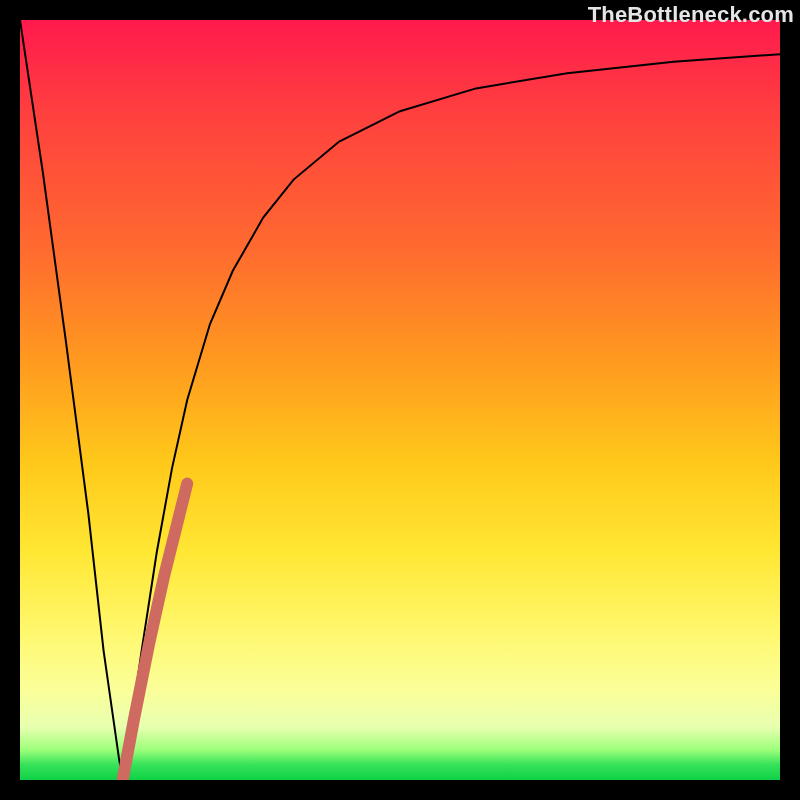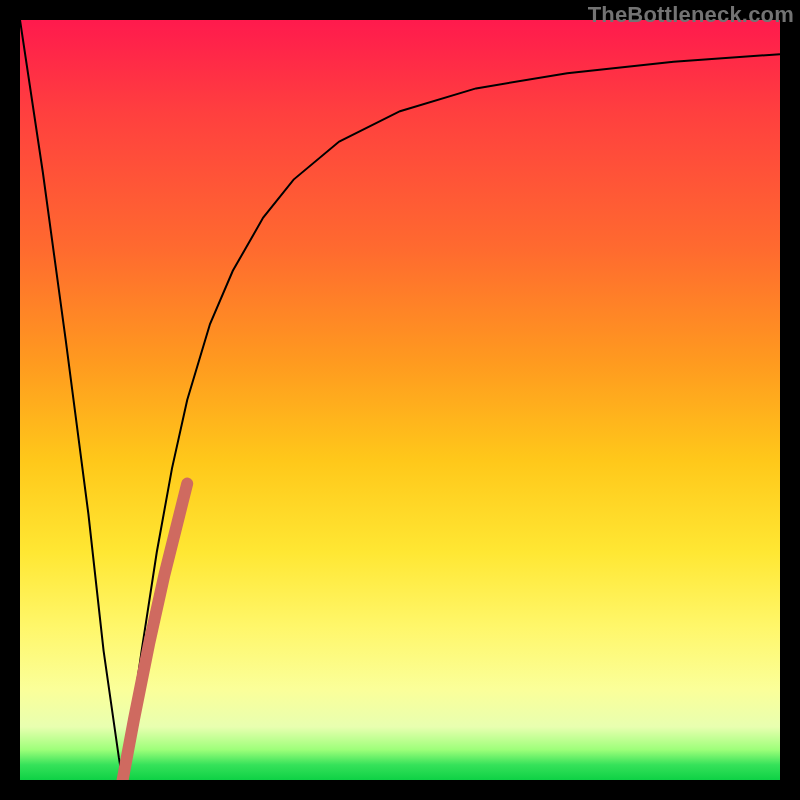--- a/index.html
+++ b/index.html
@@ -39,21 +39,21 @@
     );
   }
   .watermark {
     position: absolute;
     top: 2px;
     right: 6px;
     font-family: Arial, Helvetica, sans-serif;
     font-size: 22px;
     font-weight: 600;
     letter-spacing: 0.2px;
-    color: #737373;
+    color: #e5e5e5;
     user-select: none;
   }
   svg.curves {
     position: absolute;
     inset: 0;
     width: 100%;
     height: 100%;
   }
 </style>
 </head>

